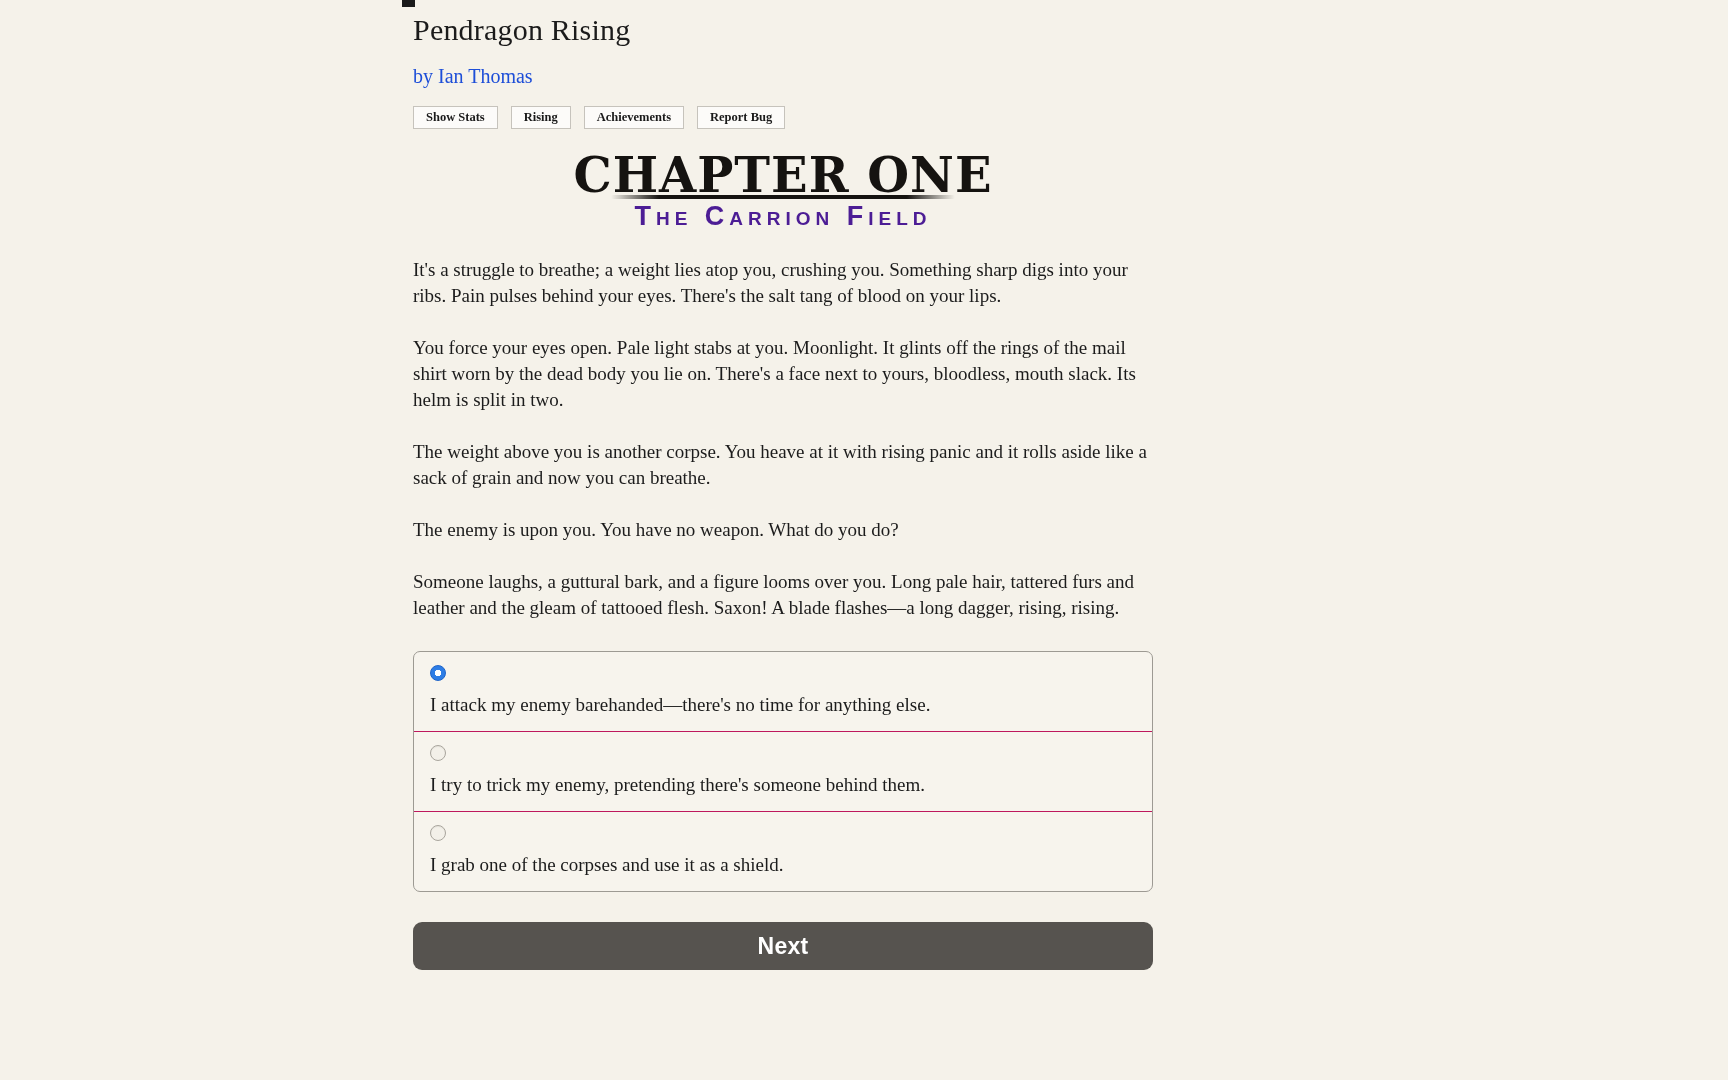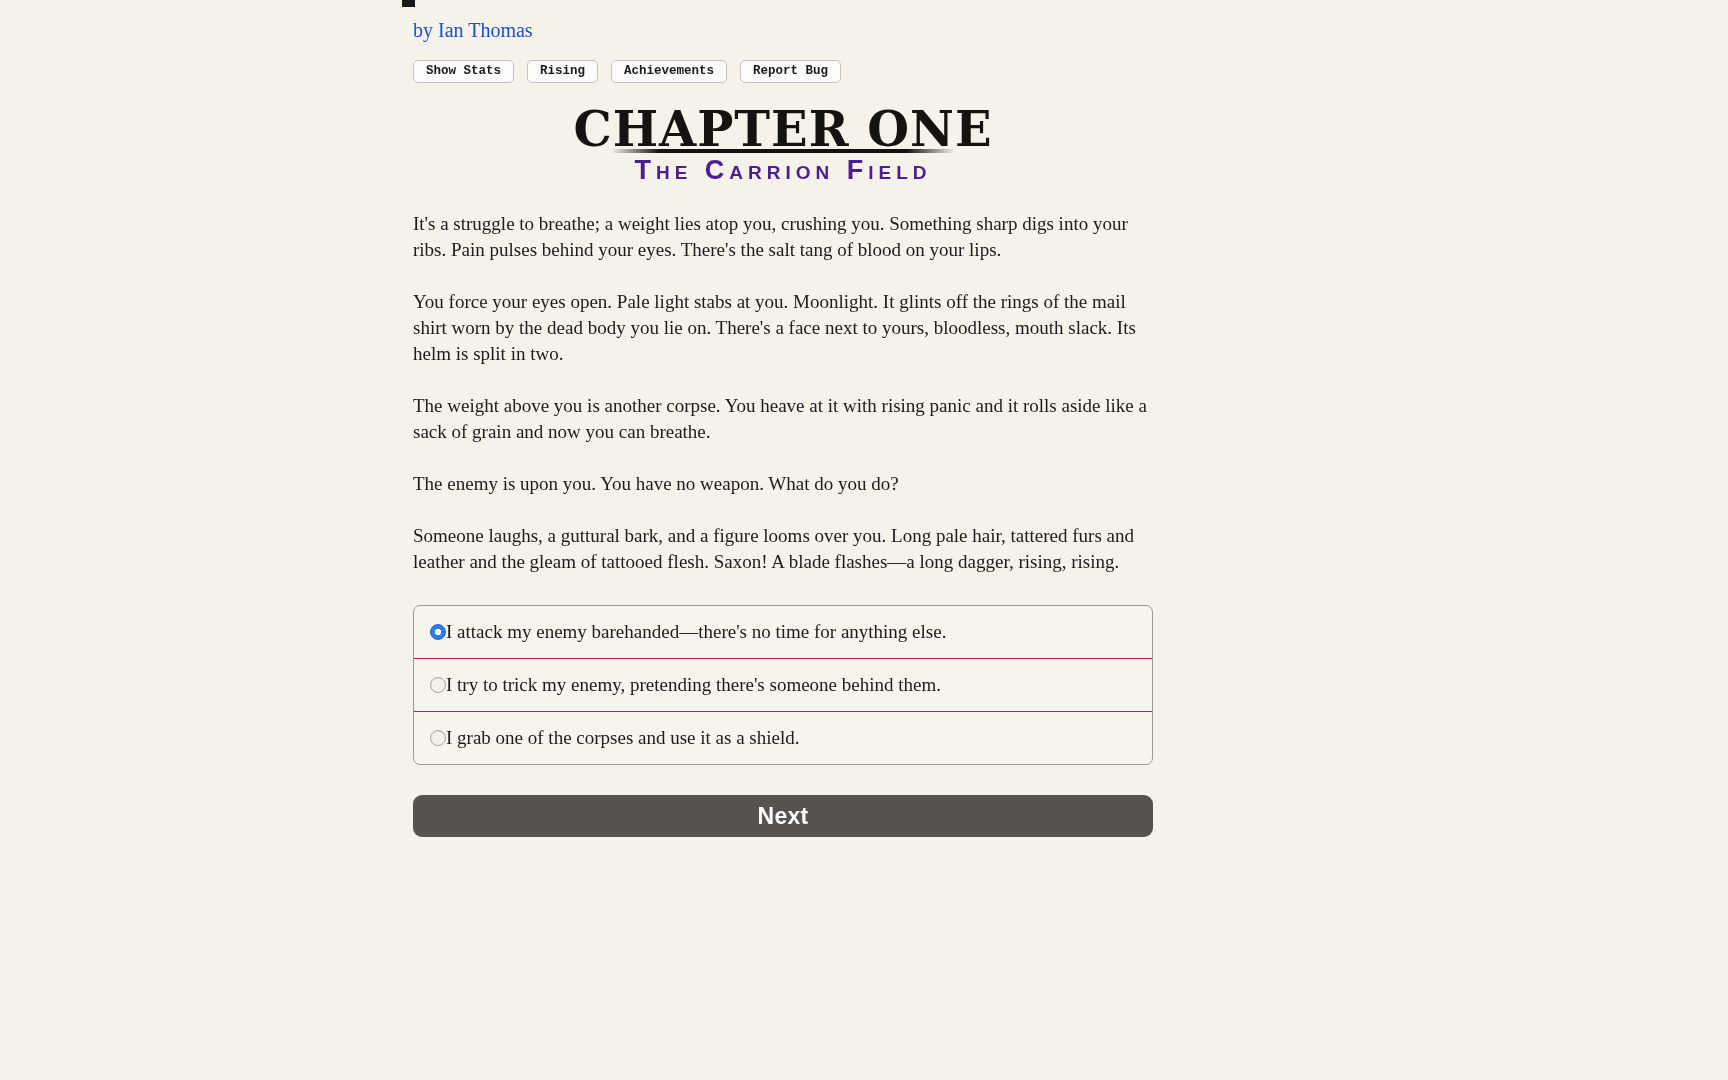--- a/index.html
+++ b/index.html
@@ -27,23 +27,23 @@
     font-size:30px;line-height:32px;font-weight:400;
     letter-spacing:0.2px;color:#1b1b1b;
   }
   .byline{
     margin-top:18px;font-size:20px;line-height:24px;color:#1d4ed8;
   }
   .toolbar{
     margin-top:18px;display:flex;gap:13px;align-items:center;
   }
   .toolbar button{
-    font-family:Liberation Mono, monospace;
+    font-family:Liberation Serif, serif;
     font-size:12.5px;font-weight:bold;color:#1a1a1a;
-    background:#fcfbf9;border:1px solid #c6c3bc;border-radius:5px;
+    background:#fcfbf9;border:1px solid #c6c3bc;border-radius:0;
     padding:3px 12px 4px 12px;line-height:14px;cursor:pointer;
   }
   .chapter{
     margin-top:22px;text-align:center;
   }
   .chapter-title{
     font-family:"DejaVu Serif","Liberation Serif",serif;
     font-size:48px;line-height:48px;font-weight:bold;
     letter-spacing:1px;color:#151310;
   }
@@ -61,54 +61,55 @@
     margin:26px 0;
     font-size:19px;line-height:26px;color:#1c1c1c;
   }
   .choices{
     margin-top:30px;
     border:1px solid #9d9a93;border-radius:7px;
     background:#f7f4ed;
     overflow:hidden;
   }
   .choice{
-    display:flex;align-items:center;
-    padding:13px 16px;min-height:52px;cursor:pointer;
+    display:flex;align-items:flex-start;gap:11px;
+    padding:13px 16px;min-height:52px;cursor:pointer;flex-direction:column;
   }
   .choice + .choice{border-top:1px solid #be185d;}
   .choice-label{
     font-size:19px;line-height:26px;color:#1c1c1c;
   }
   .radio{
     flex:0 0 auto;width:16px;height:16px;border-radius:50%;
     border:1px solid #a9a59d;background:#f3f0e9;
     box-shadow:inset 0 1px 1px rgba(0,0,0,0.06);
   }
   .radio.checked{
     border:1px solid #1d63c9;
     background:radial-gradient(circle at 50% 50%, #ffffff 0 3px, var(--accent) 3.5px);
     box-shadow:none;
   }
   .next{
-    margin-top:30px;width:740px;height:42px;
+    margin-top:30px;width:740px;height:48px;
     display:flex;align-items:center;justify-content:center;
     background:var(--next-bg);border:none;border-radius:9px;
     color:#ffffff;
     font-family:"Liberation Sans","DejaVu Sans",sans-serif;
     font-size:23px;font-weight:bold;letter-spacing:0.3px;
     cursor:pointer;
   }
 </style>
 </head>
 <body>
 
 <div class="artifact"></div>
 
 <div class="content">
 
+  <h1 class="game-title">Pendragon Rising</h1>
 
   <div class="byline">by Ian Thomas</div>
 
   <div class="toolbar">
     <button>Show Stats</button>
     <button>Rising</button>
     <button>Achievements</button>
     <button>Report Bug</button>
   </div>
 

